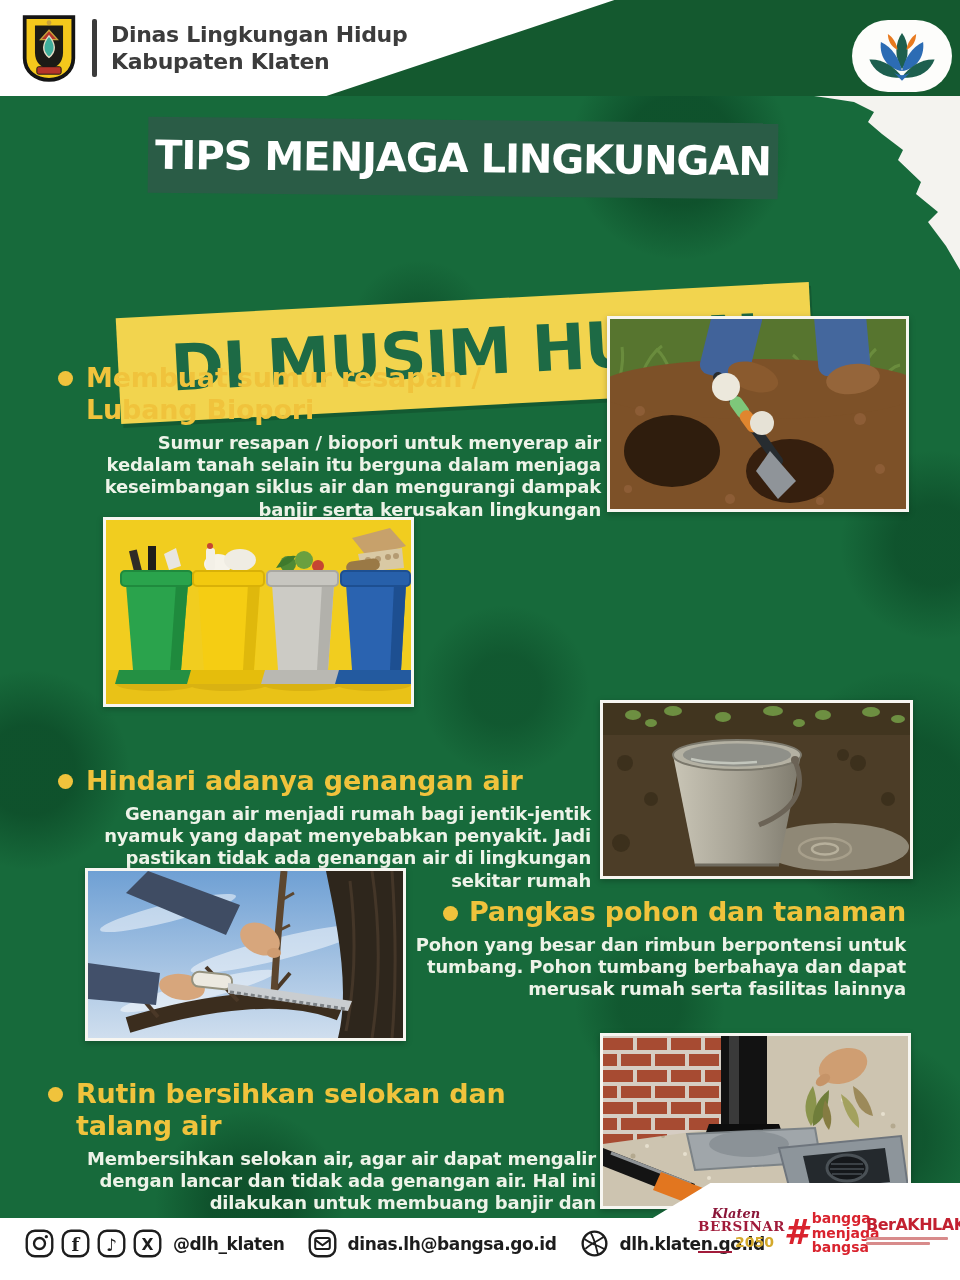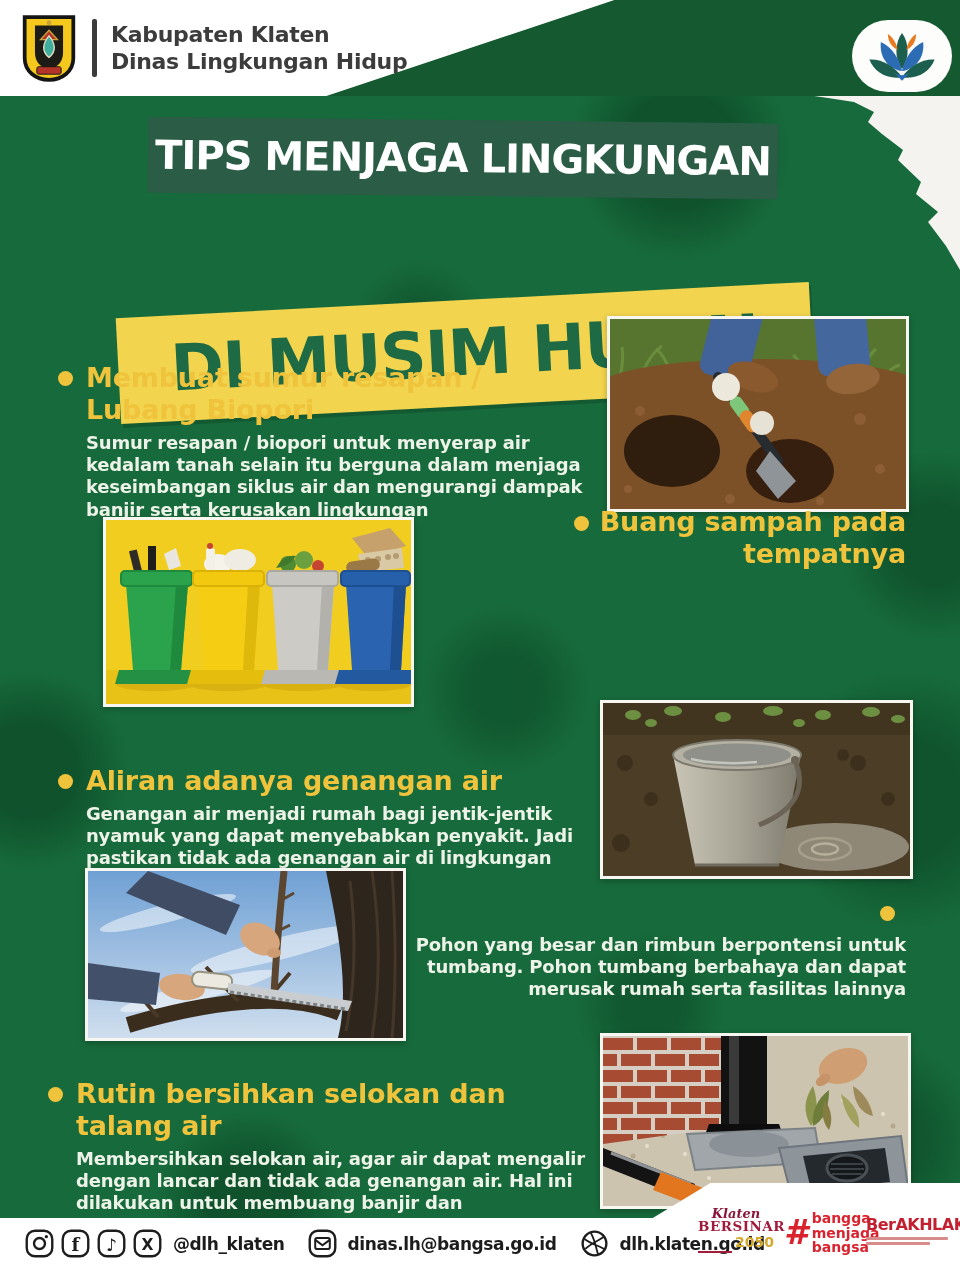--- a/index.html
+++ b/index.html
@@ -38,21 +38,21 @@
   .title-yellow span{font-size:64px;font-weight:bold;color:#1d6a45;letter-spacing:-1px;}
   .title-green{position:absolute;left:148px;top:16px;width:630px;height:76px;background:#2a5c46;
     transform:rotate(.6deg);display:flex;align-items:center;justify-content:center;}
   .title-green span{font-size:40px;font-weight:bold;color:#ffffff;letter-spacing:-1px;}
   
   .section{position:absolute;z-index:4;}
   .h-row{display:flex;align-items:flex-start;margin-top:32px;}
   .bullet{width:15px;height:15px;border-radius:50%;background:#f0c33c;flex:0 0 15px;margin-top:9px;margin-right:13px;}
   .bullet-inline{display:inline-block;width:15px;height:15px;border-radius:50%;background:#f0c33c;margin-right:11px;}
   .sec-heading{font-weight:bold;color:#f0c33c;font-size:27px;line-height:1.18;letter-spacing:-.2px;}
-  .sec-body{font-weight:bold;color:#edf3e8;font-size:18px;line-height:1.24;letter-spacing:-.2px;margin-top:6px;}
+  .sec-body{font-weight:bold;color:#edf3e8;font-size:18px;line-height:1.24;letter-spacing:-.2px;margin-top:6px;text-align:right;}
   .right .sec-heading,.right .sec-body{text-align:right;}
   
   .photo{position:absolute;z-index:4;border:3px solid #f7f6f1;box-shadow:0 2px 6px rgba(0,0,0,.25);}
   .photo svg{display:block;}
   
   .footer{position:absolute;left:0;top:1183px;width:960px;height:97px;background:#ffffff;z-index:5;
     clip-path:polygon(0 36%,68% 36%,74% 0,100% 0,100% 100%,0 100%);}
   .contact-row{position:absolute;left:24px;top:45px;display:flex;align-items:center;gap:5px;}
   .sicon{width:31px;height:31px;flex:0 0 auto;}
   .contact-label{font-weight:bold;color:#1c1c1c;font-size:17px;letter-spacing:-.4px;margin-left:5px;}
@@ -84,22 +84,22 @@
       <svg width="58" height="70" viewBox="0 0 62 74">
         <path d="M5 4 H57 V48 C57 62 45 71 31 71 C17 71 5 62 5 48 Z" fill="#f4c81c" stroke="#151515" stroke-width="4"></path>
         <path d="M16 13 H46 V42 C46 52 39 59 31 59 C23 59 16 52 16 42 Z" fill="#1c1b16"></path>
         <path d="M31 18 L40 28 H22 Z" fill="#b5342a" stroke="#c9a23a" stroke-width="1.5"></path>
         <path d="M31 24 C38 32 39 41 31 47 C23 41 24 32 31 24 Z" fill="#3fae9c" stroke="#e4ddc6" stroke-width="1.5"></path>
         <rect x="18" y="57" width="26" height="8" rx="2" fill="#b5342a" stroke="#151515"></rect>
         <circle cx="31" cy="10" r="2.6" fill="#c9a23a"></circle>
       </svg>
       <div class="org-divider"></div>
       <div class="org-name">
+        <div>Dinas Lingkungan Hidup</div>
         <div>Kabupaten Klaten</div>
-        <div>Dinas Lingkungan Hidup</div>
       </div>
     </div>
     <div class="lotus-pill">
       <svg width="74" height="52" viewBox="0 0 84 56">
         <path d="M42 2 C50 13 51 30 42 43 C33 30 34 13 42 2Z" fill="#1d5f4e"></path>
         <path d="M18 12 C31 18 39 31 42 45 C27 43 16 30 18 12Z" fill="#2c6cb4"></path>
         <path d="M66 12 C53 18 45 31 42 45 C57 43 68 30 66 12Z" fill="#2c6cb4"></path>
         <path d="M5 32 C19 31 34 40 42 52 C25 55 10 46 5 32Z" fill="#1d5f4e"></path>
         <path d="M79 32 C65 31 50 40 42 52 C59 55 74 46 79 32Z" fill="#1d5f4e"></path>
         <path d="M26 3 C32 7 36 14 37 21 C29 17 26 10 26 3Z" fill="#e87a1f"></path>
@@ -158,23 +158,20 @@
       <path d="M108 58 L168 142" stroke="#272c30" stroke-width="10" stroke-linecap="round"></path>
       <rect x="118" y="82" width="24" height="13" rx="6" transform="rotate(54 130 88)" fill="#7ec77a"></rect>
       <rect x="128" y="96" width="24" height="13" rx="6" transform="rotate(54 140 102)" fill="#e0862f"></rect>
       <path d="M160 132 L186 162 L168 180 L146 152 Z" fill="#8f9499"></path>
       <circle cx="116" cy="68" r="14" fill="#ece8dc"></circle>
       <circle cx="152" cy="104" r="12" fill="#e6e2d6"></circle>
     </svg>
   </div>
 
   <div class="section right" style="left:414px;top:506px;width:492px;">
-    <div class="sec-heading" style="width:436px;margin-left:auto;">
-      <span class="bullet-inline"></span><span>Buang sampah pada tempatnya</span>
-    </div>
   </div>
   <div class="photo" style="left:103px;top:517px;width:305px;height:184px;">
     <svg width="305" height="184" viewBox="0 0 305 184" preserveAspectRatio="none">
       <rect width="305" height="184" fill="#f1cd1f"></rect>
       <rect y="150" width="305" height="34" fill="#e9c217"></rect>
       <g fill="#d9b212">
           <ellipse cx="50" cy="164" rx="40" ry="7"></ellipse>
           <ellipse cx="122" cy="164" rx="40" ry="7"></ellipse>
           <ellipse cx="196" cy="164" rx="40" ry="7"></ellipse>
           <ellipse cx="268" cy="164" rx="38" ry="7"></ellipse>
@@ -214,21 +211,21 @@
       <path d="M240 64 L300 64 L295 150 L246 150 Z" fill="#2a63b0"></path>
       <path d="M288 64 L300 64 L295 150 L284 150 Z" fill="#1d4f91"></path>
       <rect x="235" y="51" width="69" height="15" rx="4" fill="#2760aa" stroke="#1d4f91" stroke-width="2"></rect>
       <path d="M233 150 L305 150 L305 164 L229 164 Z" fill="#235a9f"></path>
     </svg>
   </div>
 
   <div class="section" style="left:58px;top:733px;width:545px;">
     <div class="h-row">
       <div class="bullet"></div>
-      <div class="sec-heading" style="width:520px;">Aliran adanya genangan air</div>
+      <div class="sec-heading" style="width:520px;">Hindari adanya genangan air</div>
     </div>
     <div class="sec-body" style="margin-left:28px;width:505px;">Genangan air menjadi rumah bagi jentik-jentik nyamuk yang dapat menyebabkan penyakit. Jadi pastikan tidak ada genangan air di lingkungan sekitar rumah</div>
   </div>
   <div class="photo" style="left:600px;top:700px;width:307px;height:173px;">
     <svg width="307" height="173" viewBox="0 0 307 173" preserveAspectRatio="none">
       <defs>
         <linearGradient id="bgrad" x1="0" y1="0" x2="1" y2="0">
           <stop offset="0" stop-color="#c9c5b6"></stop>
             <stop offset=".5" stop-color="#a8a496"></stop>
             <stop offset="1" stop-color="#7e7a6d"></stop>
@@ -264,21 +261,21 @@
       <ellipse cx="134" cy="52" rx="64" ry="15" fill="#b4b1a3" stroke="#7b786c" stroke-width="2"></ellipse>
       <ellipse cx="134" cy="52" rx="54" ry="11.5" fill="#8f9089"></ellipse>
       <path d="M88 56 a52 10 0 0 0 66 3" stroke="#c3c6bd" stroke-width="2.5" fill="none"></path>
       <path d="M192 58 Q210 100 156 122" stroke="#6b6356" stroke-width="5" fill="none"></path>
       <circle cx="192" cy="57" r="4" fill="#6b6356"></circle>
     </svg>
   </div>
 
   <div class="section right" style="left:409px;top:896px;width:497px;">
     <div class="sec-heading" style="width:497px;margin-left:auto;">
-      <span class="bullet-inline"></span>
+      <span class="bullet-inline"></span><span>Pangkas pohon dan tanaman</span>
     </div>
     <div class="sec-body">Pohon yang besar dan rimbun berpontensi untuk tumbang. Pohon tumbang berbahaya dan dapat merusak rumah serta fasilitas lainnya</div>
   </div>
   <div class="photo" style="left:85px;top:868px;width:315px;height:167px;">
     <svg width="315" height="167" viewBox="0 0 315 167" preserveAspectRatio="none">
       <defs>
         <linearGradient id="sky" x1="0" y1="0" x2="0" y2="1">
           <stop offset="0" stop-color="#6fa0d4"></stop>
             <stop offset="1" stop-color="#cfdeee"></stop>
         </linearGradient>

